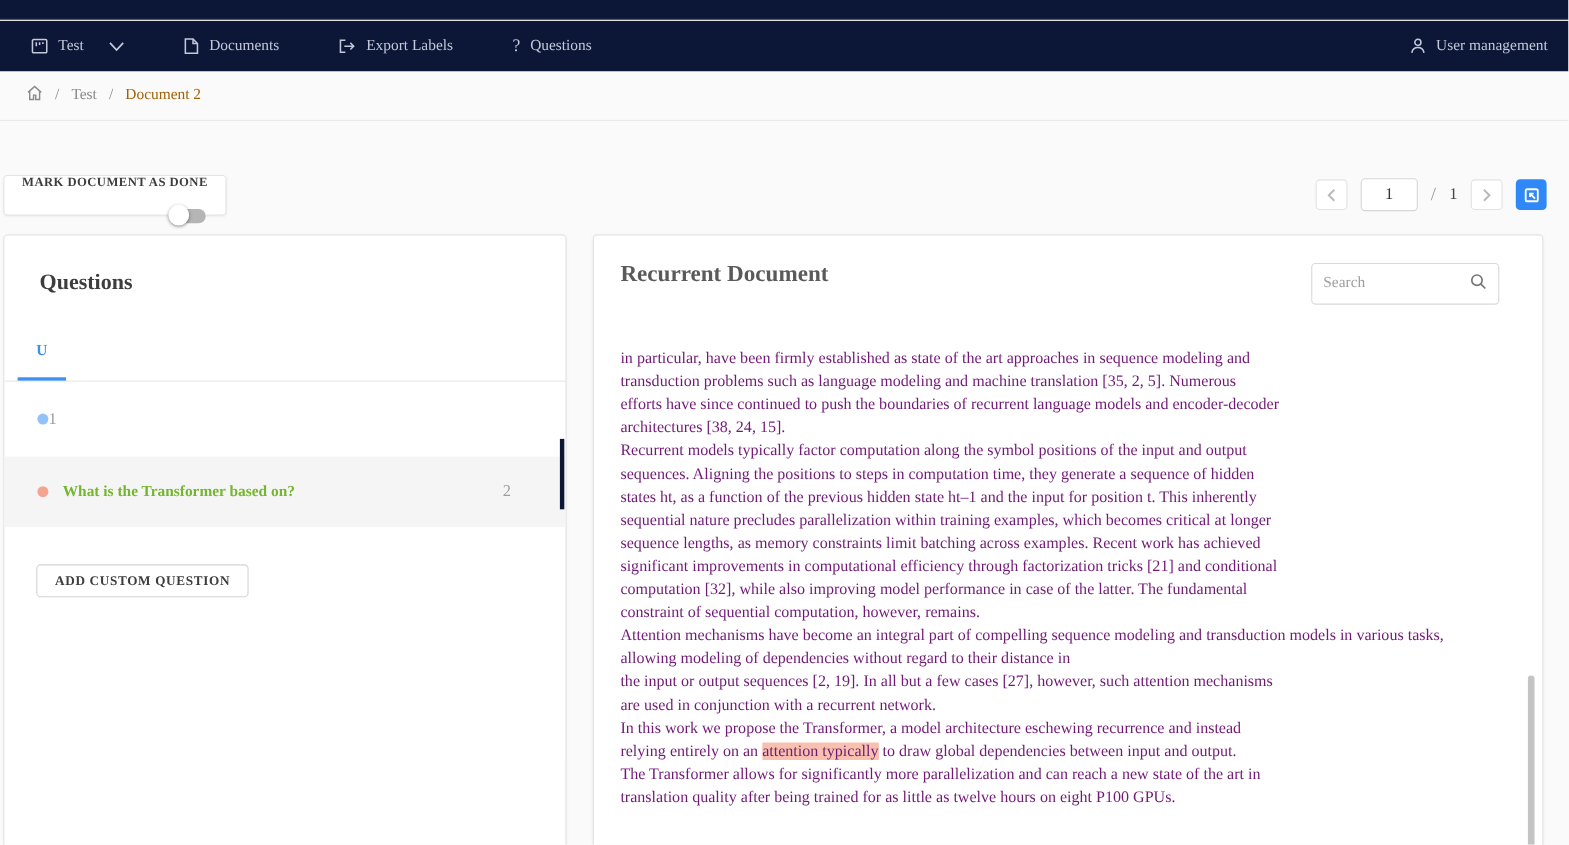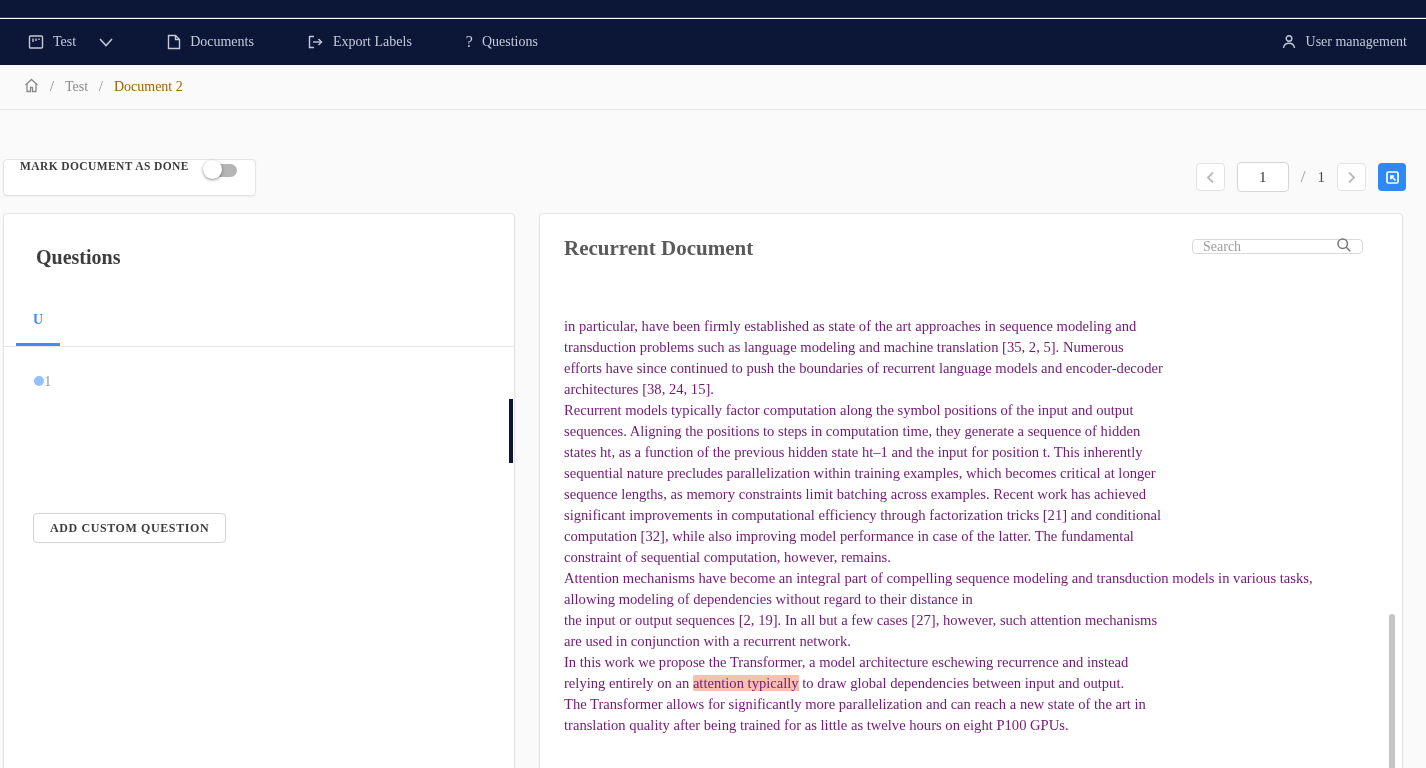--- a/index.html
+++ b/index.html
@@ -15,21 +15,21 @@
   .nav-left { display:flex; align-items:center; margin-left:28px; gap:54px; }
   .nav-right { margin-left:auto; margin-right:19px; }
   .qmark { font-size:16px; color:#c3c9da; }
 
   
   .breadcrumb { position:absolute; left:0; top:65px; width:100%; height:45px; background:#fafafa; border-bottom:1px solid #e9e9e9; display:flex; align-items:center; padding-left:24px; font-size:14px; color:#8a8a8a; gap:11px; }
   .crumb-current { color:#a16207; }
 
   
   .card { background:#fff; border:1px solid #e4e4e4; border-radius:4px; box-shadow:0 1px 2px rgba(0,0,0,0.05); }
-  .mark-done { position:absolute; left:3px; top:159px; height:37px; display:flex; align-items:flex-start; padding:0 16px; gap:14px; }
+  .mark-done { position:absolute; left:3px; top:159px; height:37px; display:flex; align-items:flex-end; padding:0 16px; gap:14px;flex-direction:column; }
   .mark-done-label { font-size:11.5px; font-weight:bold; letter-spacing:0.4px; color:#3d3d3d; }
   .toggle { position:relative; width:36px; height:20px; cursor:pointer; }
   .toggle-track { position:absolute; left:2px; top:4px; width:32px; height:13px; border-radius:7px; background:#b5b5b5; }
   .toggle-thumb { position:absolute; left:0px; top:0px; width:19px; height:19px; border-radius:50%; background:#fff; box-shadow:0 1px 3px rgba(0,0,0,0.45); }
 
   .pager { position:absolute; top:163px; right:20px; height:28px; display:flex; align-items:center; gap:12px; }
   .pager-btn { width:29px; height:28px; background:#fff; border:1px solid #e2e2e2; border-radius:4px; display:flex; align-items:center; justify-content:center; cursor:pointer; }
   .page-input { width:52px; height:30px; border:1px solid #d6d6d6; border-radius:4px; text-align:center; font-size:15px; color:#333; background:#fff; font-family:inherit; }
   .pager-sep { color:#9a9a9a; font-size:17px; }
   .pager-total { color:#474747; font-size:15px; }
@@ -47,21 +47,21 @@
   .q-dot { width:10px; height:10px; border-radius:50%; flex:0 0 auto; }
   .q-text { margin-left:13px; flex:1; font-size:14px; line-height:21px; color:#74b62d; font-weight:bold; max-width:400px; }
   .q-num { color:#9e9e9e; font-size:15px; }
   .qp-scrollthumb { position:absolute; right:1px; top:185px; width:4px; height:64px; background:#0c1637; }
   .add-btn { position:absolute; left:29px; top:299px; height:30px; padding:0 16px; background:#fff; border:1px solid #d4d4d4; border-radius:4px; font-size:12px; font-weight:bold; letter-spacing:0.6px; color:#3d3d3d; cursor:pointer; font-family:inherit; }
 
   
   .annotation-panel { position:absolute; left:539px; top:213px; width:864px; height:560px; }
   .ap-header { position:relative; height:70px; }
   .ap-title { position:absolute; left:24px; top:22px; font-size:21px; color:#5a5a5a; }
-  .search-box { position:absolute; right:39px; top:25px; width:171px; height:15px; border:1px solid #d9d9d9; border-radius:4px; background:#fff; display:flex; align-items:center; padding:0 10px; gap:8px; }
+  .search-box { position:absolute; right:39px; top:25px; width:171px; height:38px; border:1px solid #d9d9d9; border-radius:4px; background:#fff; display:flex; align-items:center; padding:0 10px; gap:8px; }
   .search-input { flex:1; border:none; outline:none; font-size:14px; color:#333; background:transparent; font-family:inherit; min-width:0; }
   .search-input::placeholder { color:#9e9e9e; }
   .ap-body { position:absolute; left:24px; top:102px; width:810px; font-size:14.6px; line-height:21px; color:#701a75; white-space:pre-line; }
   .hl { background:#f8c0ae; border-radius:1px; }
   .ap-scrollthumb { position:absolute; right:7px; top:400px; width:6px; height:160px; background:#c4c4c4; border-radius:3px; }
 </style>
 </head>
 <body>
 
 <div class="screen">
@@ -167,20 +167,25 @@
 
   <section class="card questions-panel">
     <h2 class="qp-title">Questions</h2>
     <div class="qp-tabs">
       <span class="qp-tab">U</span>
       <span class="qp-tab-underline"></span>
     </div>
     <div class="q-row q-row-1">
       <span class="q-dot" style="background-color: rgb(146, 194, 249);"></span>
       <span class="q-num">1</span>
+    </div>
+    <div class="q-row q-row-2">
+      <span class="q-dot" style="background-color: rgb(245, 165, 143);"></span>
+      <span class="q-text">What is the Transformer based on?</span>
+      <span class="q-num">2</span>
     </div>
     <span class="qp-scrollthumb"></span>
     <button class="add-btn">ADD CUSTOM QUESTION</button>
   </section>
 
   <section class="card annotation-panel">
     <div class="ap-header">
       <h1 class="ap-title">Recurrent Document</h1>
       <div class="search-box">
         <input class="search-input" placeholder="Search" style="">

